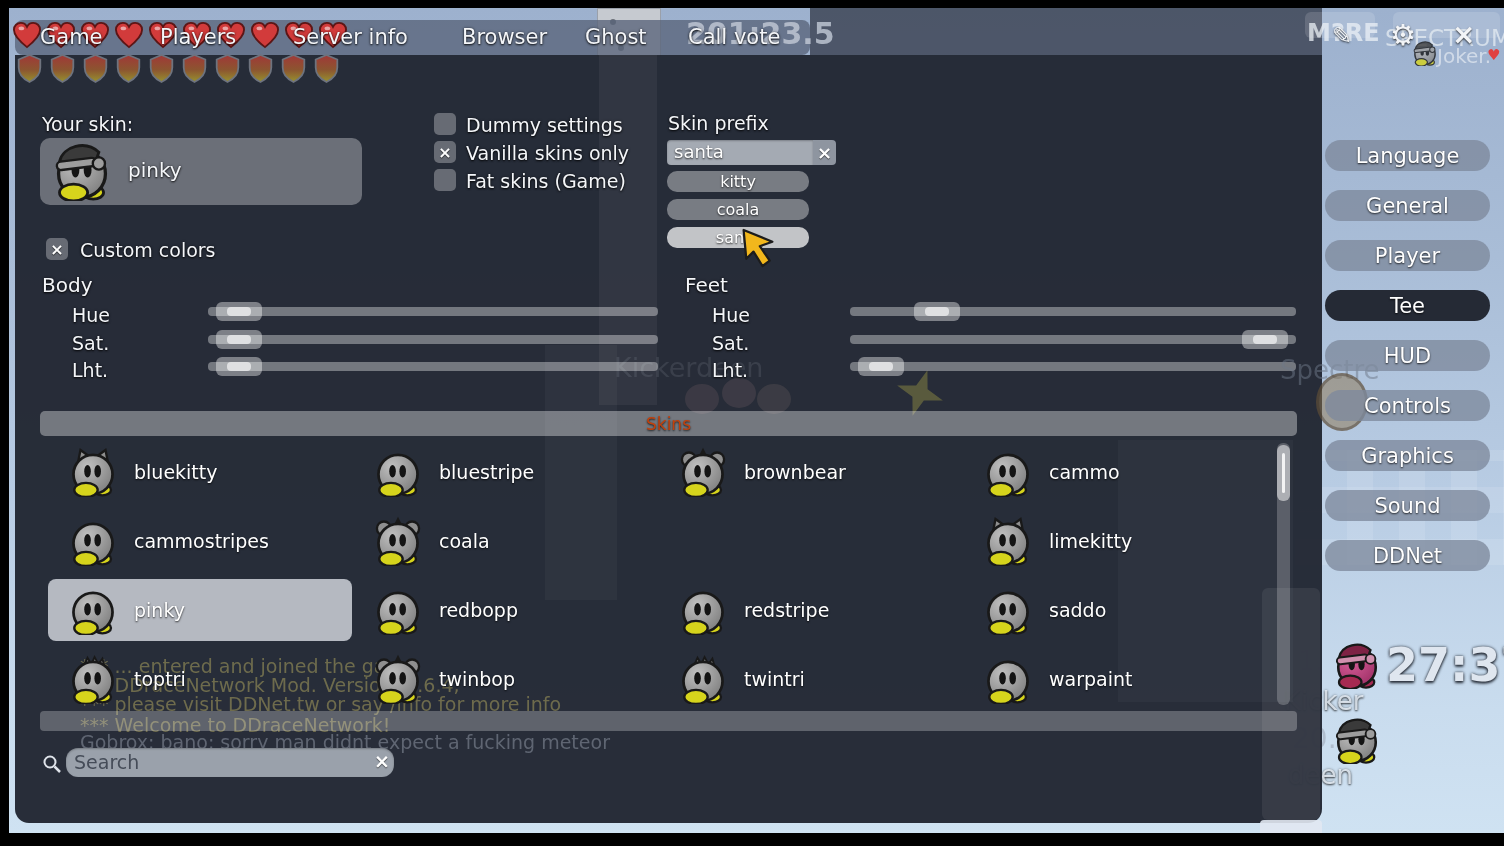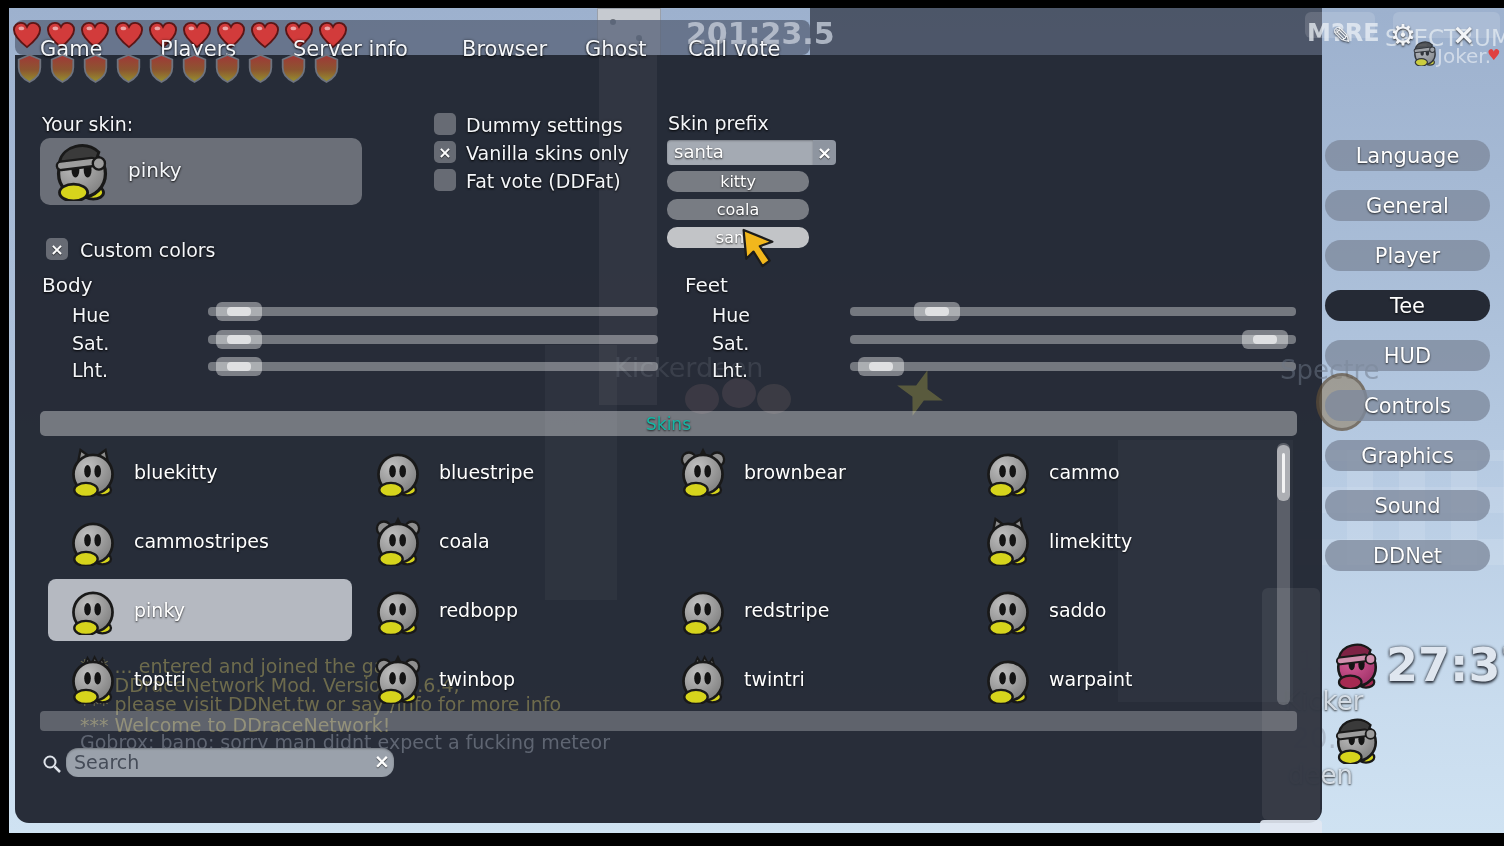--- a/index.html
+++ b/index.html
@@ -18,21 +18,21 @@
   .bg-column-top{left:597px;top:8px;width:62px;height:47px;background:#c6cad0;border:1px solid #9aa0aa;}
   .bg-dot{width:6px;height:6px;border-radius:50%;background:#6b7078;}
   .topright-dark{left:810px;top:8px;width:512px;height:47px;background:rgba(58,66,82,.82);}
   .ghost-tabby{background:rgba(255,255,255,.14);border-radius:6px;}
   
   #panel{left:15px;top:55px;width:1307px;height:768px;background:rgba(34,39,51,.97);
     border-radius:0 0 14px 14px;}
   .panel-overlay{background:rgba(255,255,255,.05);}
   
   #menubar{left:15px;top:20px;width:795px;height:35px;background:rgba(88,100,122,.78);border-radius:8px;}
-  .menu-label{top:25px;font-size:21px;margin-top:12px;}
+  .menu-label{top:25px;font-size:21px;}
   
   .box{background:rgba(255,255,255,.32);border-radius:10px;}
   .checkbox{width:22px;height:22px;border-radius:5px;background:rgba(255,255,255,.30);
     display:flex;align-items:center;justify-content:center;color:#fff;font-size:16px;font-weight:bold;
     text-shadow:0 1px 1px rgba(0,0,0,.6);}
   .lbl{font-size:19px;}
   .editbox{background:#a4aab3;border-radius:4px 0 0 4px;box-shadow:inset 0 1px 2px rgba(0,0,0,.25);}
   .editbox .val{position:absolute;left:7px;top:1px;font-size:18px;color:#fff;
     text-shadow:0 1px 2px rgba(0,0,0,.8);}
   .clearbtn{background:#8e95a0;border-radius:0 4px 4px 0;display:flex;align-items:center;justify-content:center;
@@ -41,21 +41,21 @@
     display:flex;align-items:center;justify-content:center;}
   .prefixbtn span{font-size:16px;color:#fff;text-shadow:0 1px 2px rgba(0,0,0,.8);}
   .prefixbtn[data-hovered="true"]{background:rgba(255,255,255,.72);}
   .slider{position:absolute;height:19px;}
   .slider .track{position:absolute;left:0;right:0;top:5px;height:9px;border-radius:4px;background:rgba(255,255,255,.36);}
   .slider .handle{position:absolute;top:0;width:46px;height:19px;border-radius:6px;background:rgba(255,255,255,.40);}
   .slider .handle .pill{position:absolute;left:11px;top:5px;width:24px;height:9px;border-radius:4px;background:rgba(255,255,255,.62);}
   
   .skins-header{left:40px;top:411px;width:1257px;height:25px;background:rgba(255,255,255,.36);
     border-radius:5px;display:flex;align-items:center;justify-content:center;}
-  .skins-header span{font-size:17px;color:#14b8a6;text-shadow:0 1px 2px rgba(0,0,0,.8);}
+  .skins-header span{font-size:17px;color:#c2410c;text-shadow:0 1px 2px rgba(0,0,0,.8);}
   .skin-cell{position:absolute;width:304px;height:62px;display:flex;align-items:center;gap:16px;padding-left:20px;box-sizing:border-box;}
   .skin-cell[data-selected="true"]{background:#b5b9c1;border-radius:8px;}
   .skin-cell .cell-label{font-size:19px;color:#fff;text-shadow:0 1px 2px rgba(0,0,0,.8);}
   .tee{display:block;}
   .tee svg{width:100%;height:100%;display:block;}
   .vscroll-track{left:1277px;top:443px;width:13px;height:262px;border-radius:6px;background:rgba(255,255,255,.22);}
   .vscroll-handle{left:1277px;top:445px;width:13px;height:56px;border-radius:6px;background:rgba(255,255,255,.5);}
   .vscroll-handle i{position:absolute;left:5px;top:8px;width:3px;height:40px;border-radius:2px;background:rgba(255,255,255,.85);display:block;}
   .hscroll{left:40px;top:711px;width:1257px;height:20px;border-radius:4px;background:rgba(255,255,255,.26);}
   
@@ -205,21 +205,21 @@
     <div class="t" style="left:88px;top:20px;font-size:20px;">pinky</div>
   </div>
 
   <div class="abs checkbox" style="left:434px;top:113px;"></div>
   <div class="t lbl" style="left:466px;top:114px;">Dummy settings</div>
   <div class="abs checkbox" style="left:434px;top:141px;">
       <span>×</span>
     </div>
   <div class="t lbl" style="left:466px;top:142px;">Vanilla skins only</div>
   <div class="abs checkbox" style="left:434px;top:169px;"></div>
-  <div class="t lbl" style="left:466px;top:170px;">Fat vote (DDFat)</div>
+  <div class="t lbl" style="left:466px;top:170px;">Fat skins (Game)</div>
 
   <div class="t lbl" style="left:668px;top:112px;">Skin prefix</div>
   <div class="abs editbox" style="left:667px;top:140px;width:146px;height:25px;">
     <span class="val">santa</span>
   </div>
   <div class="abs clearbtn" style="left:813px;top:140px;width:23px;height:25px;">
       <span>×</span>
     </div>
   <div class="abs prefixbtn" style="left:667px;top:171px;">
       <span>kitty</span>

